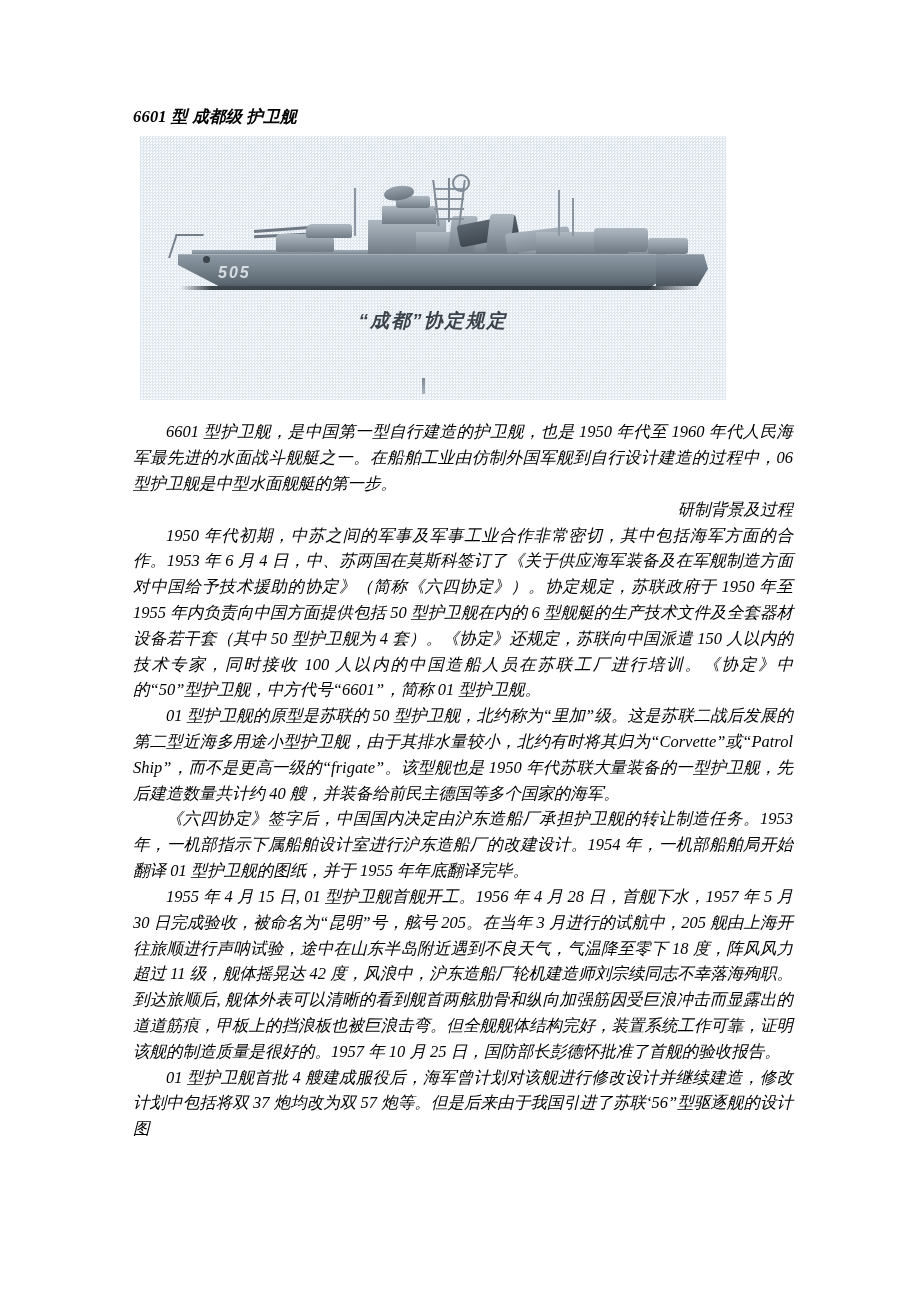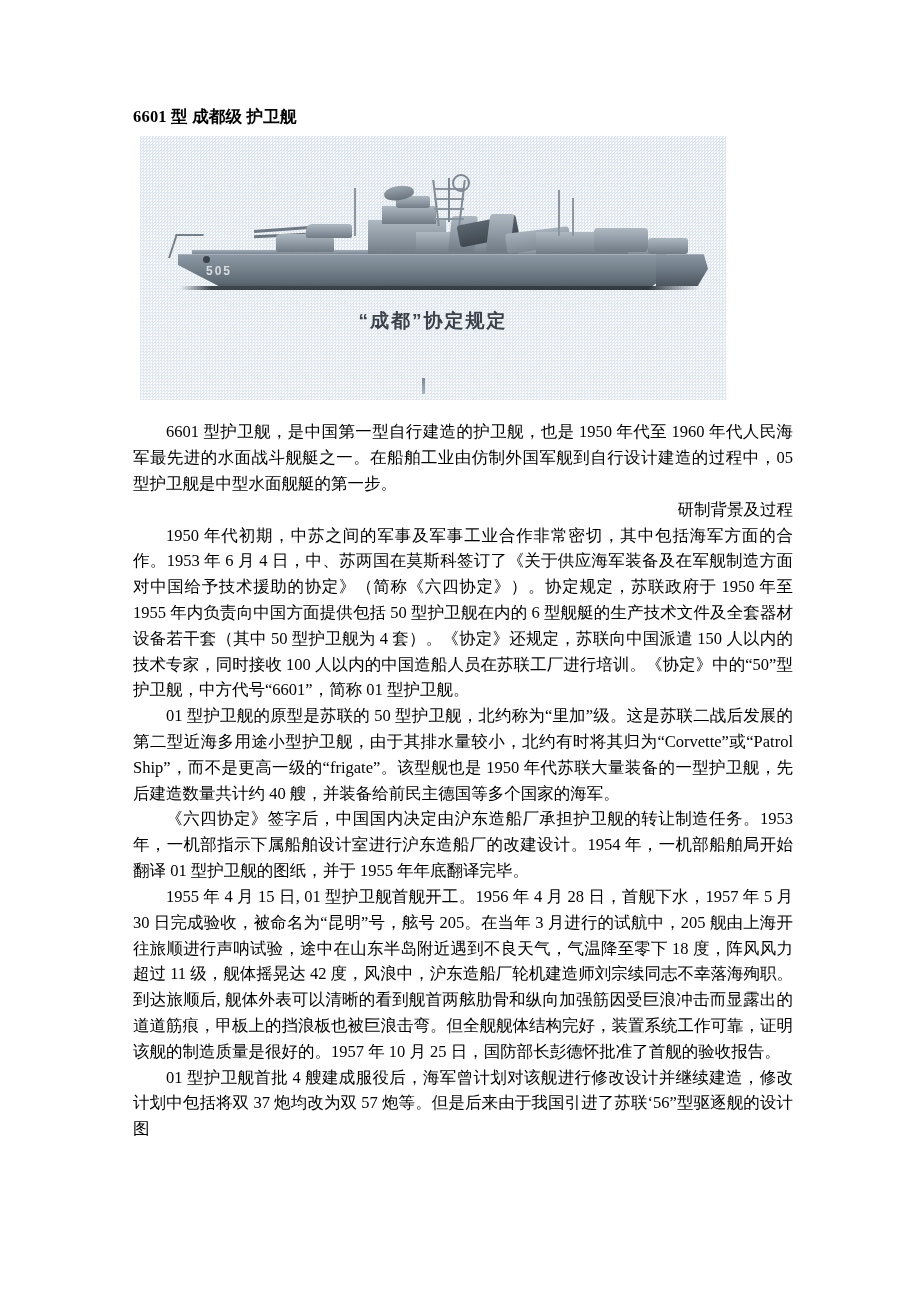--- a/index.html
+++ b/index.html
@@ -19,20 +19,21 @@
     position: relative;
     width: 920px;
     height: 1302px;
     background: #ffffff;
   }
   .content {
     position: absolute;
     left: 133px;
     top: 106px;
     width: 660px;
+    font-style: italic;
   }
   .doc-title {
     font-size: 16.5px;
     font-weight: bold;
     letter-spacing: 0.2px;
     line-height: 1.35;
     margin: 0 0 8px 0;
     font-family: "Liberation Serif", "DejaVu Serif", serif;
   }
   
@@ -102,24 +103,24 @@
     left: 14px;
     top: 58px;
     width: 26px;
     height: 22px;
     border-left: 2px solid #737f8a;
     border-top: 2px solid #737f8a;
     transform: skewX(-18deg);
   }
   .hull-num {
     position: absolute;
-    left: 48px;
+    left: 60px;
     top: 88px;
     font-family: "Liberation Sans", sans-serif;
-    font-size: 12px;
+    font-size: 16px;
     font-weight: bold;
     color: #dfe5ea;
     letter-spacing: 2px;
     opacity: 0.92;
   }
   .anchor-dot {
     position: absolute;
     left: 45px;
     top: 80px;
     width: 7px;
@@ -290,21 +291,21 @@
         <div class="sup turret-c"></div>
         <div class="whip whip-2"></div>
         <div class="whip whip-3"></div>
       </div>
 
       <div class="caption">“成都”协定规定</div>
       <div class="fig-post"></div>
     </div>
 
     <div class="body">
-      <p>6601 型护卫舰，是中国第一型自行建造的护卫舰，也是 1950 年代至 1960 年代人民海军最先进的水面战斗舰艇之一。在船舶工业由仿制外国军舰到自行设计建造的过程中，05 型护卫舰是中型水面舰艇的第一步。</p>
+      <p>6601 型护卫舰，是中国第一型自行建造的护卫舰，也是 1950 年代至 1960 年代人民海军最先进的水面战斗舰艇之一。在船舶工业由仿制外国军舰到自行设计建造的过程中，06 型护卫舰是中型水面舰艇的第一步。</p>
       <p class="center">研制背景及过程</p>
       <p>1950 年代初期，中苏之间的军事及军事工业合作非常密切，其中包括海军方面的合作。1953 年 6 月 4 日，中、苏两国在莫斯科签订了《关于供应海军装备及在军舰制造方面对中国给予技术援助的协定》（简称《六四协定》）。协定规定，苏联政府于 1950 年至 1955 年内负责向中国方面提供包括 50 型护卫舰在内的 6 型舰艇的生产技术文件及全套器材设备若干套（其中 50 型护卫舰为 4 套）。《协定》还规定，苏联向中国派遣 150 人以内的技术专家，同时接收 100 人以内的中国造船人员在苏联工厂进行培训。《协定》中的“50”型护卫舰，中方代号“6601”，简称 01 型护卫舰。</p>
       <p>01 型护卫舰的原型是苏联的 50 型护卫舰，北约称为“里加”级。这是苏联二战后发展的第二型近海多用途小型护卫舰，由于其排水量较小，北约有时将其归为“Corvette”或“Patrol Ship”，而不是更高一级的“frigate”。该型舰也是 1950 年代苏联大量装备的一型护卫舰，先后建造数量共计约 40 艘，并装备给前民主德国等多个国家的海军。</p>
       <p>《六四协定》签字后，中国国内决定由沪东造船厂承担护卫舰的转让制造任务。1953 年，一机部指示下属船舶设计室进行沪东造船厂的改建设计。1954 年，一机部船舶局开始翻译 01 型护卫舰的图纸，并于 1955 年年底翻译完毕。</p>
       <p>1955 年 4 月 15 日, 01 型护卫舰首舰开工。1956 年 4 月 28 日，首舰下水，1957 年 5 月 30 日完成验收，被命名为“昆明”号，舷号 205。在当年 3 月进行的试航中，205 舰由上海开往旅顺进行声呐试验，途中在山东半岛附近遇到不良天气，气温降至零下 18 度，阵风风力超过 11 级，舰体摇晃达 42 度，风浪中，沪东造船厂轮机建造师刘宗续同志不幸落海殉职。到达旅顺后, 舰体外表可以清晰的看到舰首两舷肋骨和纵向加强筋因受巨浪冲击而显露出的道道筋痕，甲板上的挡浪板也被巨浪击弯。但全舰舰体结构完好，装置系统工作可靠，证明该舰的制造质量是很好的。1957 年 10 月 25 日，国防部长彭德怀批准了首舰的验收报告。</p>
       <p>01 型护卫舰首批 4 艘建成服役后，海军曾计划对该舰进行修改设计并继续建造，修改计划中包括将双 37 炮均改为双 57 炮等。但是后来由于我国引进了苏联‘56”型驱逐舰的设计图</p>
     </div>
 
   </div>
 </div>

